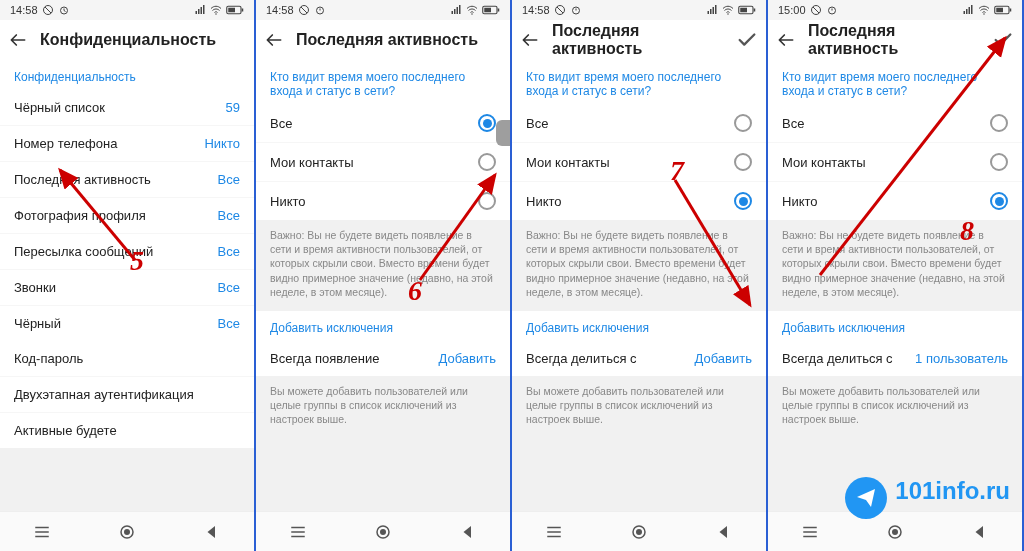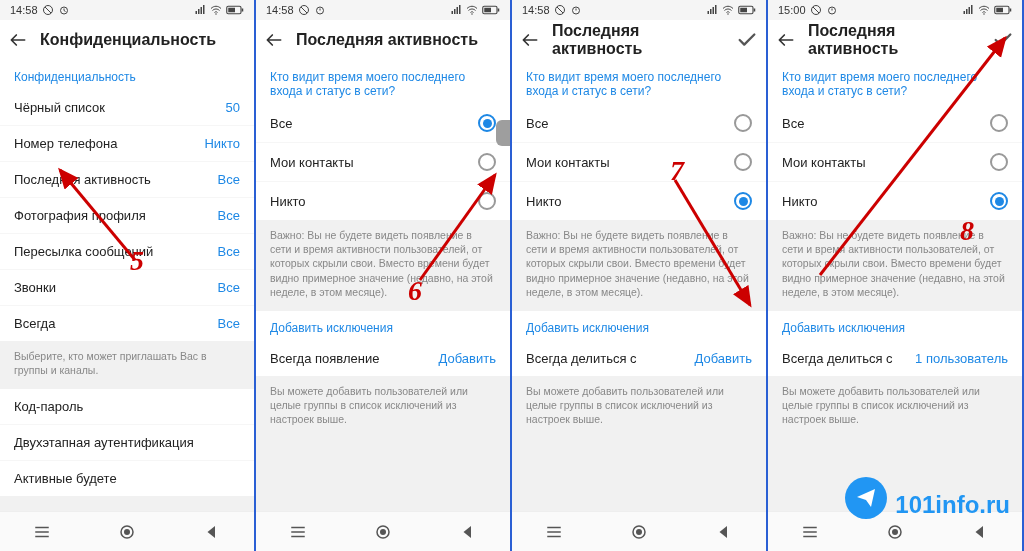--- a/index.html
+++ b/index.html
@@ -52,21 +52,21 @@
     justify-content: space-around; border-top: 1px solid #eee;
   }
   .nb-item { width: 18px; height: 18px; }
   .arrow-label {
     position: absolute; font-family: Georgia, serif; font-style: italic;
     font-size: 28px; color: #c00; font-weight: bold; pointer-events: none;
     z-index: 20;
   }
   .red-arrow { position: absolute; pointer-events: none; z-index: 15; }
   .watermark {
-    position: absolute; right: 14px; bottom: 32px; display: flex; align-items: flex-end;
+    position: absolute; right: 14px; bottom: 32px; display: flex; align-items: flex-start;
     gap: 8px; z-index: 30; pointer-events: none;
   }
   .watermark .logo {
     width: 42px; height: 42px; background: #2196f3; border-radius: 50%;
     display: flex; align-items: center; justify-content: center;
   }
   .watermark .logo svg { width: 24px; height: 24px; }
   .watermark .text { font-size: 24px; color: #2196f3; font-weight: 600; }
   .scroll-handle {
     position: absolute; right: 0; top: 60px; width: 14px; height: 26px;
@@ -111,21 +111,21 @@
   <div class="header">
     <svg class="back-arrow" viewBox="0 0 24 24">
         <path d="M20 12H4M10 6l-6 6 6 6" stroke="#333" stroke-width="2" fill="none" stroke-linecap="round" stroke-linejoin="round"></path>
       </svg>
     <div class="title">Конфиденциальность</div>
   </div>
   <div class="content">
     <div class="section-header">Конфиденциальность</div>
     <div class="row">
         <span>Чёрный список</span>
-        <span class="value">50</span>
+        <span class="value">59</span>
       </div>
     <div class="row">
         <span>Номер телефона</span>
         <span class="value">Никто</span>
       </div>
     <div class="row">
         <span>Последняя активность</span>
         <span class="value">Все</span>
       </div>
     <div class="row">
@@ -134,24 +134,23 @@
       </div>
     <div class="row">
         <span>Пересылка сообщений</span>
         <span class="value">Все</span>
       </div>
     <div class="row">
         <span>Звонки</span>
         <span class="value">Все</span>
       </div>
     <div class="row no-divider">
-        <span>Всегда</span>
+        <span>Чёрный</span>
         <span class="value">Все</span>
       </div>
-    <div class="info-text">Выберите, кто может приглашать Вас в группы и каналы.</div>
     <div class="row">
         <span>Код-пароль</span>
       </div>
     <div class="row">
         <span>Двухэтапная аутентификация</span>
       </div>
     <div class="row no-divider">
         <span>Активные будете</span>
       </div>
 

